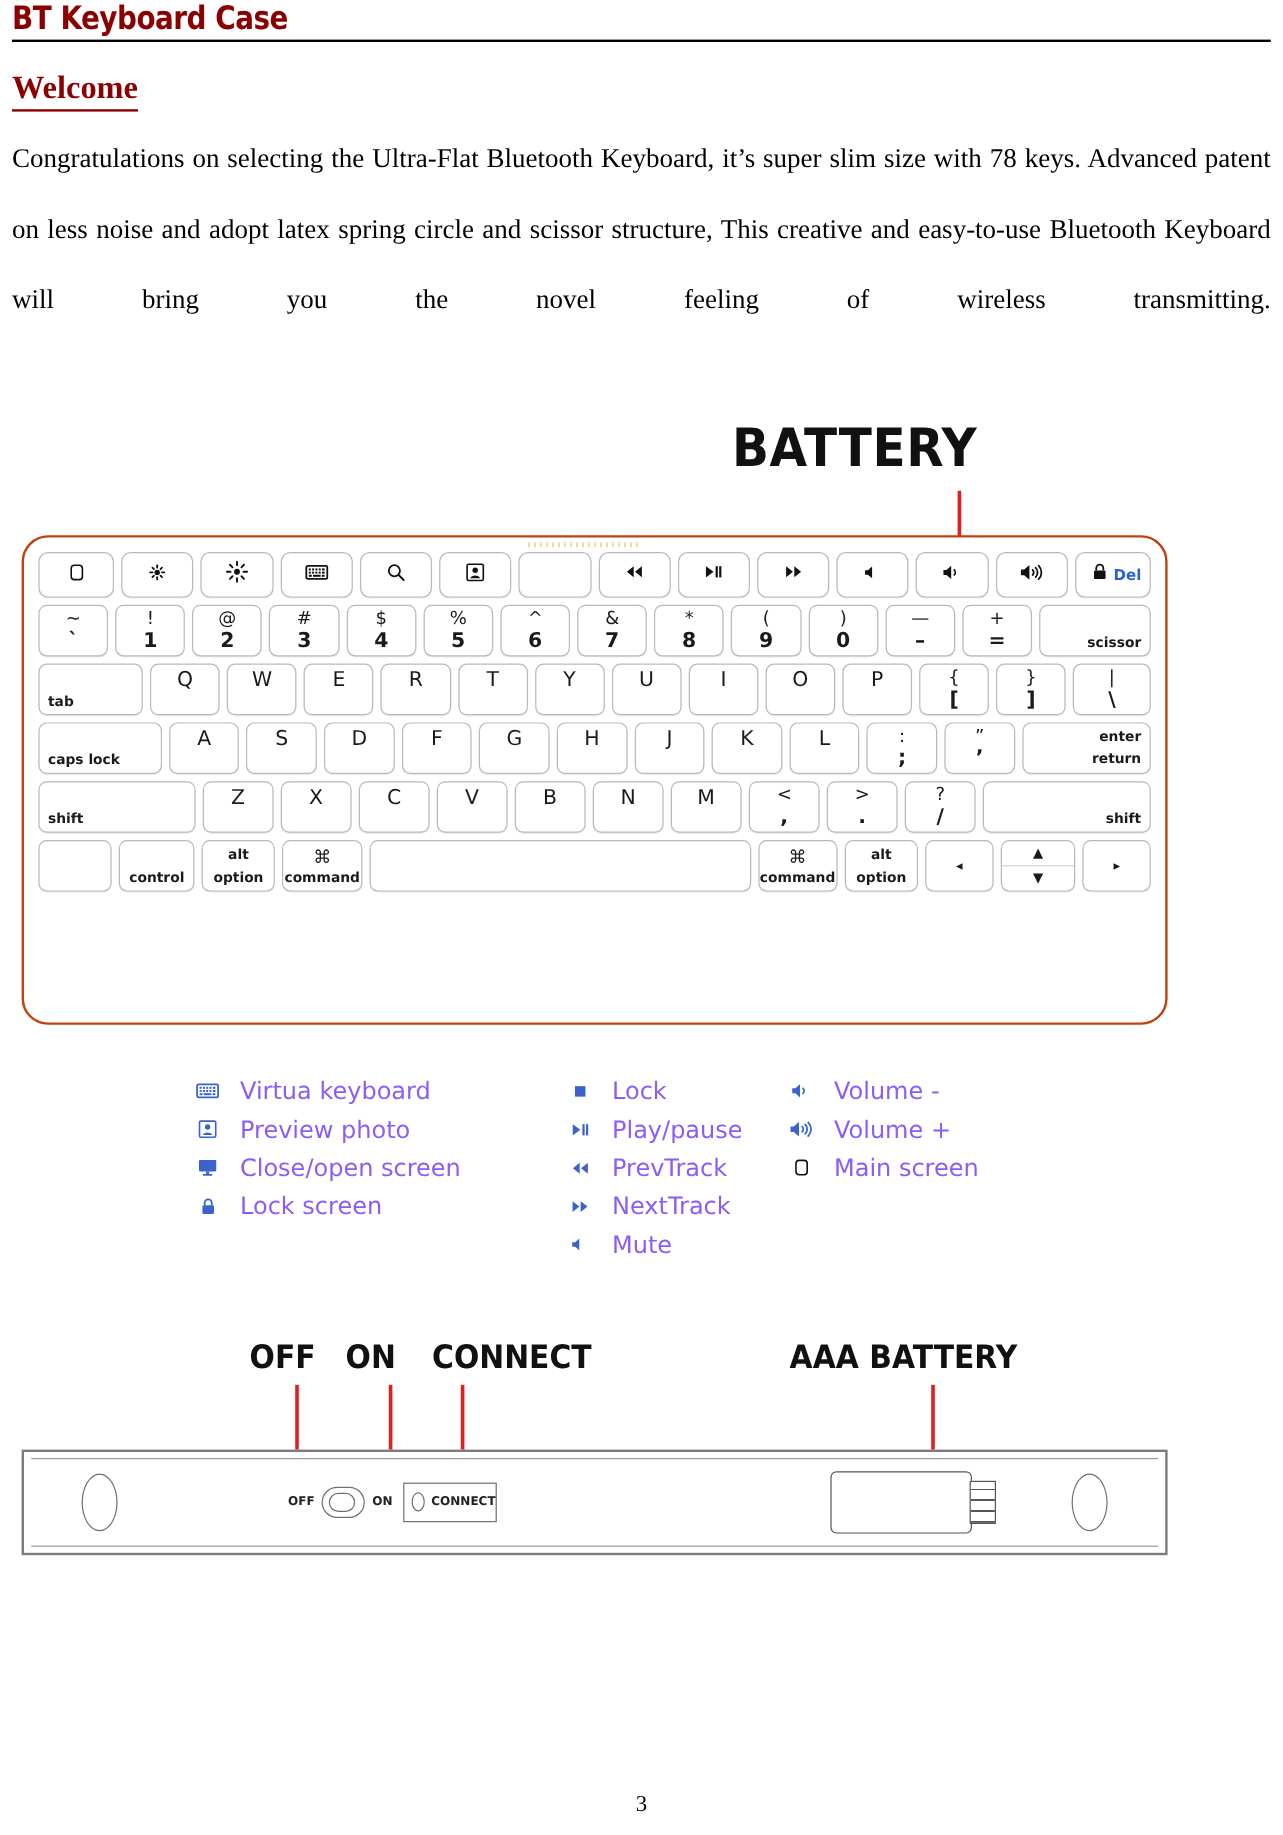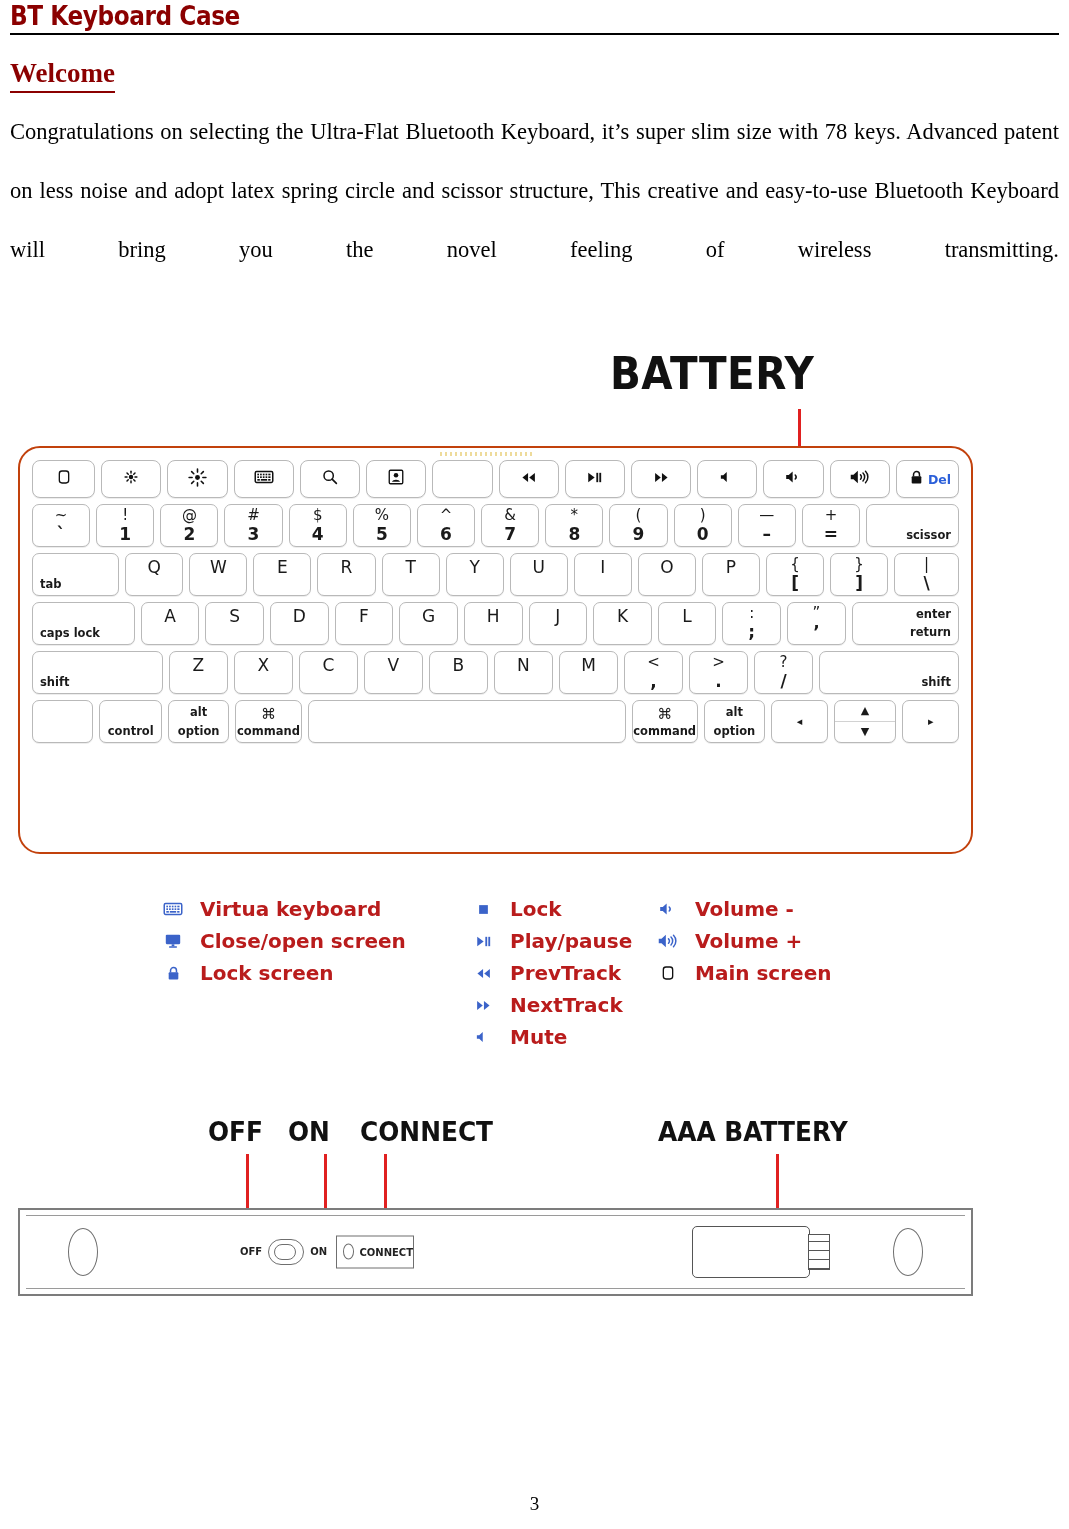--- a/index.html
+++ b/index.html
@@ -165,21 +165,21 @@
     display: flex;
     gap: 0px;
     font-family: "DejaVu Sans", "Liberation Sans", sans-serif;
   }
   .legend-col { display:flex; flex-direction:column; gap: 9px; }
   .legend-col.c1 { width: 310px; }
   .legend-col.c2 { width: 185px; }
   .legend-col.c3 { width: 225px; }
   .legend-item { display:flex; align-items:center; gap: 14px; height: 23px; }
   .legend-icon { width: 26px; display:flex; align-items:center; justify-content:center; color:#3b63c9; }
-  .legend-text { font-size: 20px; font-weight: bold; color:#b91c1c; letter-spacing:0px; }
+  .legend-text { font-size: 20px; font-weight: normal; color:#8b5cf6; letter-spacing:0px; }
 
   
   .edgefig { position: absolute; left: 0px; top: 765px; width: 1049px; height: 185px; }
   .edge-label {
     position: absolute;
     font-family: "DejaVu Sans", "Liberation Sans", sans-serif;
     font-weight: bold; font-size: 27px; color:#111;
     transform: scaleX(0.92); transform-origin: left top;
   }
   .edge-strip {
@@ -648,20 +648,30 @@
                   <rect x="8.2" y="14.4" width="7.6" height="2"></rect>
                   <rect x="17" y="14.4" width="2.8" height="2"></rect>
                 </g>
               </svg>
             </span>
             <span class="legend-text">Virtua keyboard</span>
           </div>
           <div class="legend-item">
             <span class="legend-icon">
               <svg viewBox="0 0 24 24" width="18" height="18" fill="#3b63c9" stroke="none">
+                <rect x="3" y="3" width="18" height="18" rx="1.6" fill="none" stroke="#3b63c9" stroke-width="1.8"></rect>
+                <circle cx="12" cy="9.6" r="3" fill="#3b63c9"></circle>
+                <path d="M6.6 18.4 C7.6 14.6 16.4 14.6 17.4 18.4 Z" fill="#3b63c9"></path>
+              </svg>
+            </span>
+            <span class="legend-text">Preview photo</span>
+          </div>
+          <div class="legend-item">
+            <span class="legend-icon">
+              <svg viewBox="0 0 24 24" width="18" height="18" fill="#3b63c9" stroke="none">
                 <rect x="2.4" y="3.6" width="19.2" height="12.6" rx="1.4" fill="#3b63c9"></rect>
                 <rect x="10.2" y="16.4" width="3.6" height="2.6" fill="#3b63c9"></rect>
                 <rect x="6.6" y="19" width="10.8" height="2" rx="1" fill="#3b63c9"></rect>
               </svg>
             </span>
             <span class="legend-text">Close/open screen</span>
           </div>
           <div class="legend-item">
             <span class="legend-icon">
               <svg viewBox="0 0 24 24" width="17" height="17" fill="#3b63c9" stroke="none">

